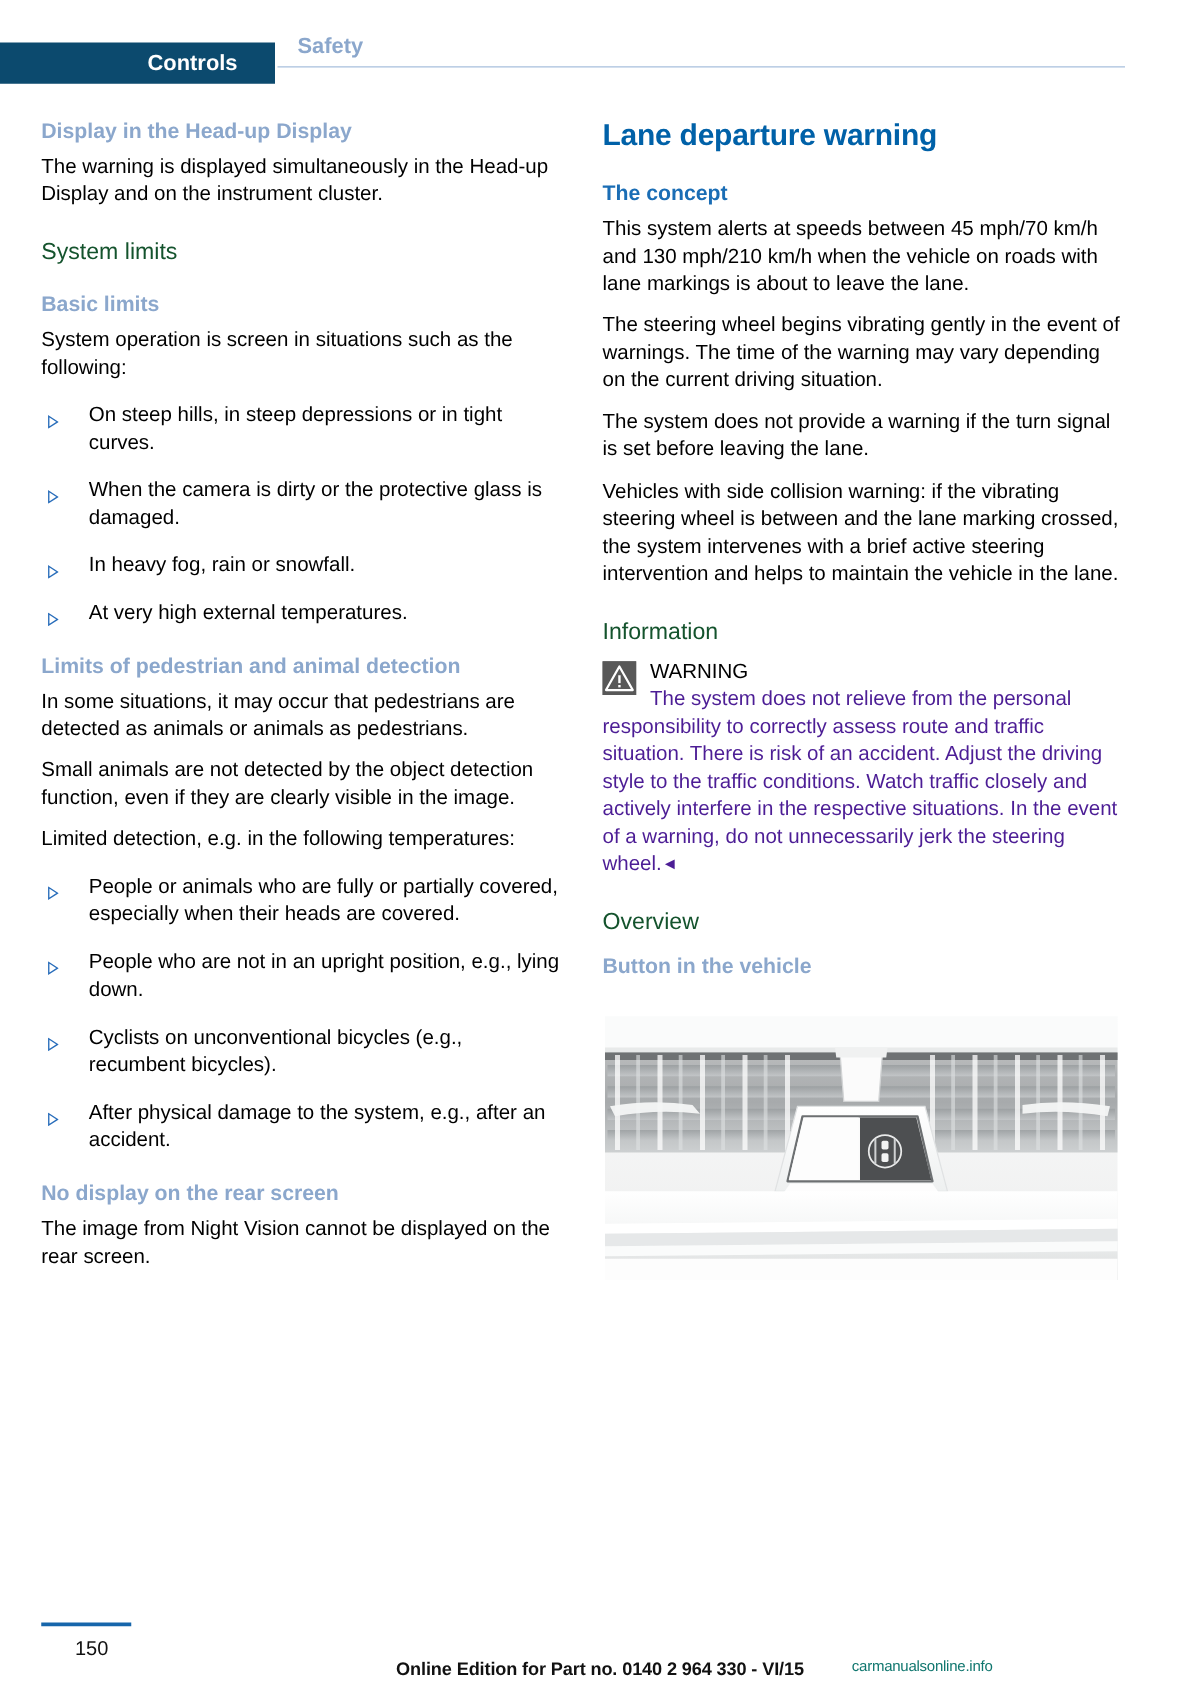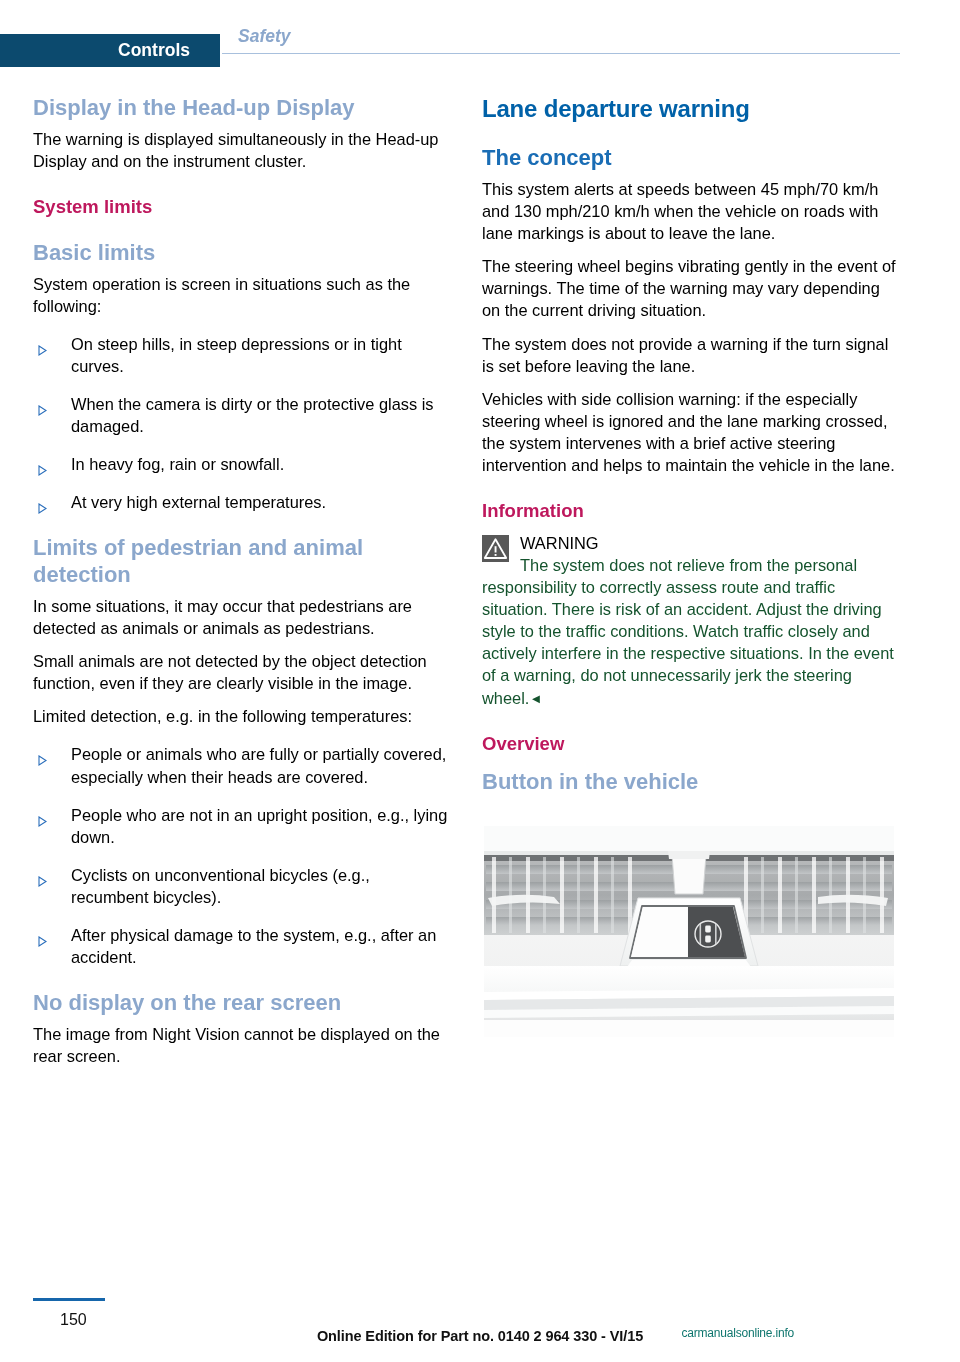--- a/index.html
+++ b/index.html
@@ -43,21 +43,20 @@
     line-height: 33px;
   }
   .tab-inactive {
     position: absolute;
     left: 238px; top: 0;
     height: 33px;
     color: #8ba7cc;
     font-size: 17.5px;
     font-weight: bold;
     line-height: 33px;
-    font-style: italic;
   }
   .header-rule {
     position: absolute;
     left: 222px;
     top: 53px;
     width: 678px;
     height: 1px;
     background: #a8c0dd;
   }
 
@@ -74,27 +73,27 @@
   h1.doc-h1 {
     font-size: 24px;
     font-weight: bold;
     color: #0061a8;
     margin: 0 0 22px 0;
     line-height: 1.18;
     letter-spacing: -0.2px;
   }
   h2.doc-h2 {
     font-size: 18.5px;
-    font-weight: bold;
-    color: #be185d;
+    font-weight: normal;
+    color: #14532d;
     margin: 24px 0 10px 0;
     line-height: 1.2;
   }
   h3.doc-h3 {
-    font-size: 22px;
+    font-size: 17px;
     font-weight: bold;
     color: #8ba7cc;
     margin: 22px 0 6px 0;
     line-height: 1.22;
   }
   h3.doc-h3.first { margin-top: 0; }
 
   p.doc-p {
     font-size: 16.4px;
     color: #000000;
@@ -142,21 +141,21 @@
     display: block;
   }
   .warn-label {
     font-size: 16.4px;
     color: #000;
     line-height: 1.345;
     margin: 0 0 0 38px;
   }
   .warn-text {
     font-size: 16.4px;
-    color: #14532d;
+    color: #4c1d95;
     line-height: 1.345;
     margin: 0;
     text-indent: 38px;
   }
   .endmark { font-size: 13px; vertical-align: 1px; }
 
   
   .figure {
     margin-top: 28px;
     width: 414px;
@@ -307,21 +306,21 @@
 </div>
 
 <div class="col col-right">
 
   <h1 class="doc-h1">Lane departure warning</h1>
 
   <h3 class="doc-h3 first" style="color:#1a6db5;margin-top:0;">The concept</h3>
   <p class="doc-p">This system alerts at speeds between 45 mph/70 km/h and 130 mph/210 km/h when the vehicle on roads with lane markings is about to leave the lane.</p>
   <p class="doc-p">The steering wheel begins vibrating gently in the event of warnings. The time of the warning may vary depending on the current driving situation.</p>
   <p class="doc-p">The system does not provide a warning if the turn signal is set before leaving the lane.</p>
-  <p class="doc-p">Vehicles with side collision warning: if the especially steering wheel is ignored and the lane marking crossed, the system intervenes with a brief active steering intervention and helps to maintain the vehicle in the lane.</p>
+  <p class="doc-p">Vehicles with side collision warning: if the vibrating steering wheel is between and the lane marking crossed, the system intervenes with a brief active steering intervention and helps to maintain the vehicle in the lane.</p>
 
   <h2 class="doc-h2">Information</h2>
 
   <div class="warn-block">
     <span class="warn-icon">
       <svg width="27" height="27" viewBox="0 0 27 27">
         <rect x="0" y="0" width="27" height="27" fill="#585858"></rect>
         <path d="M13.5 4.2 L24.2 23 L2.8 23 Z" fill="none" stroke="#ffffff" stroke-width="1.8" stroke-linejoin="round"></path>
         <rect x="12.6" y="11.2" width="1.9" height="6.3" fill="#ffffff"></rect>
         <rect x="12.6" y="19.0" width="1.9" height="1.9" fill="#ffffff"></rect>

